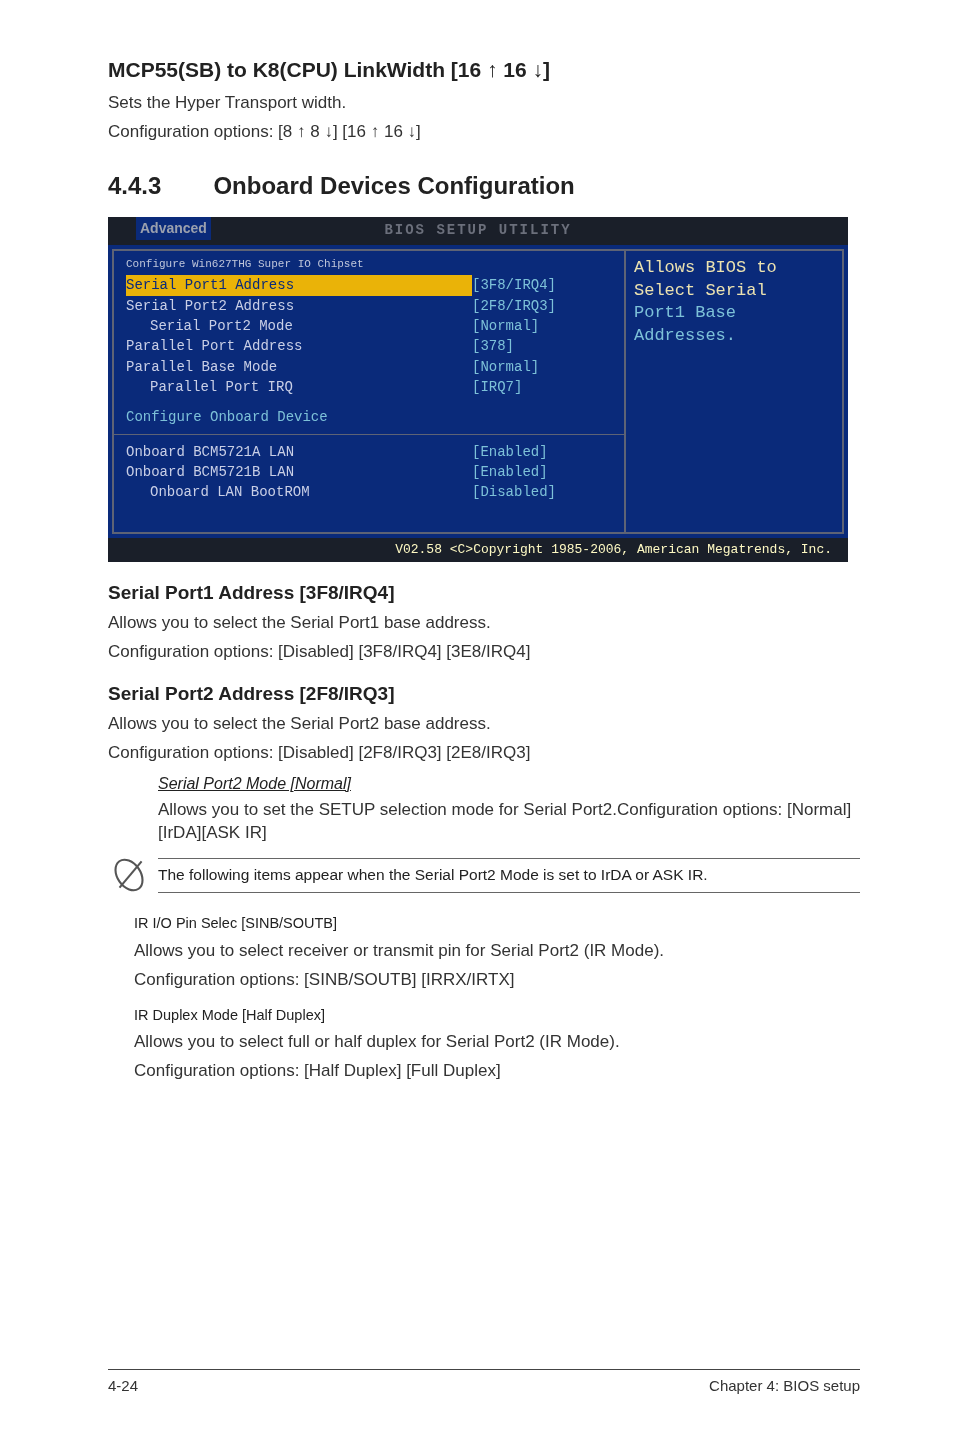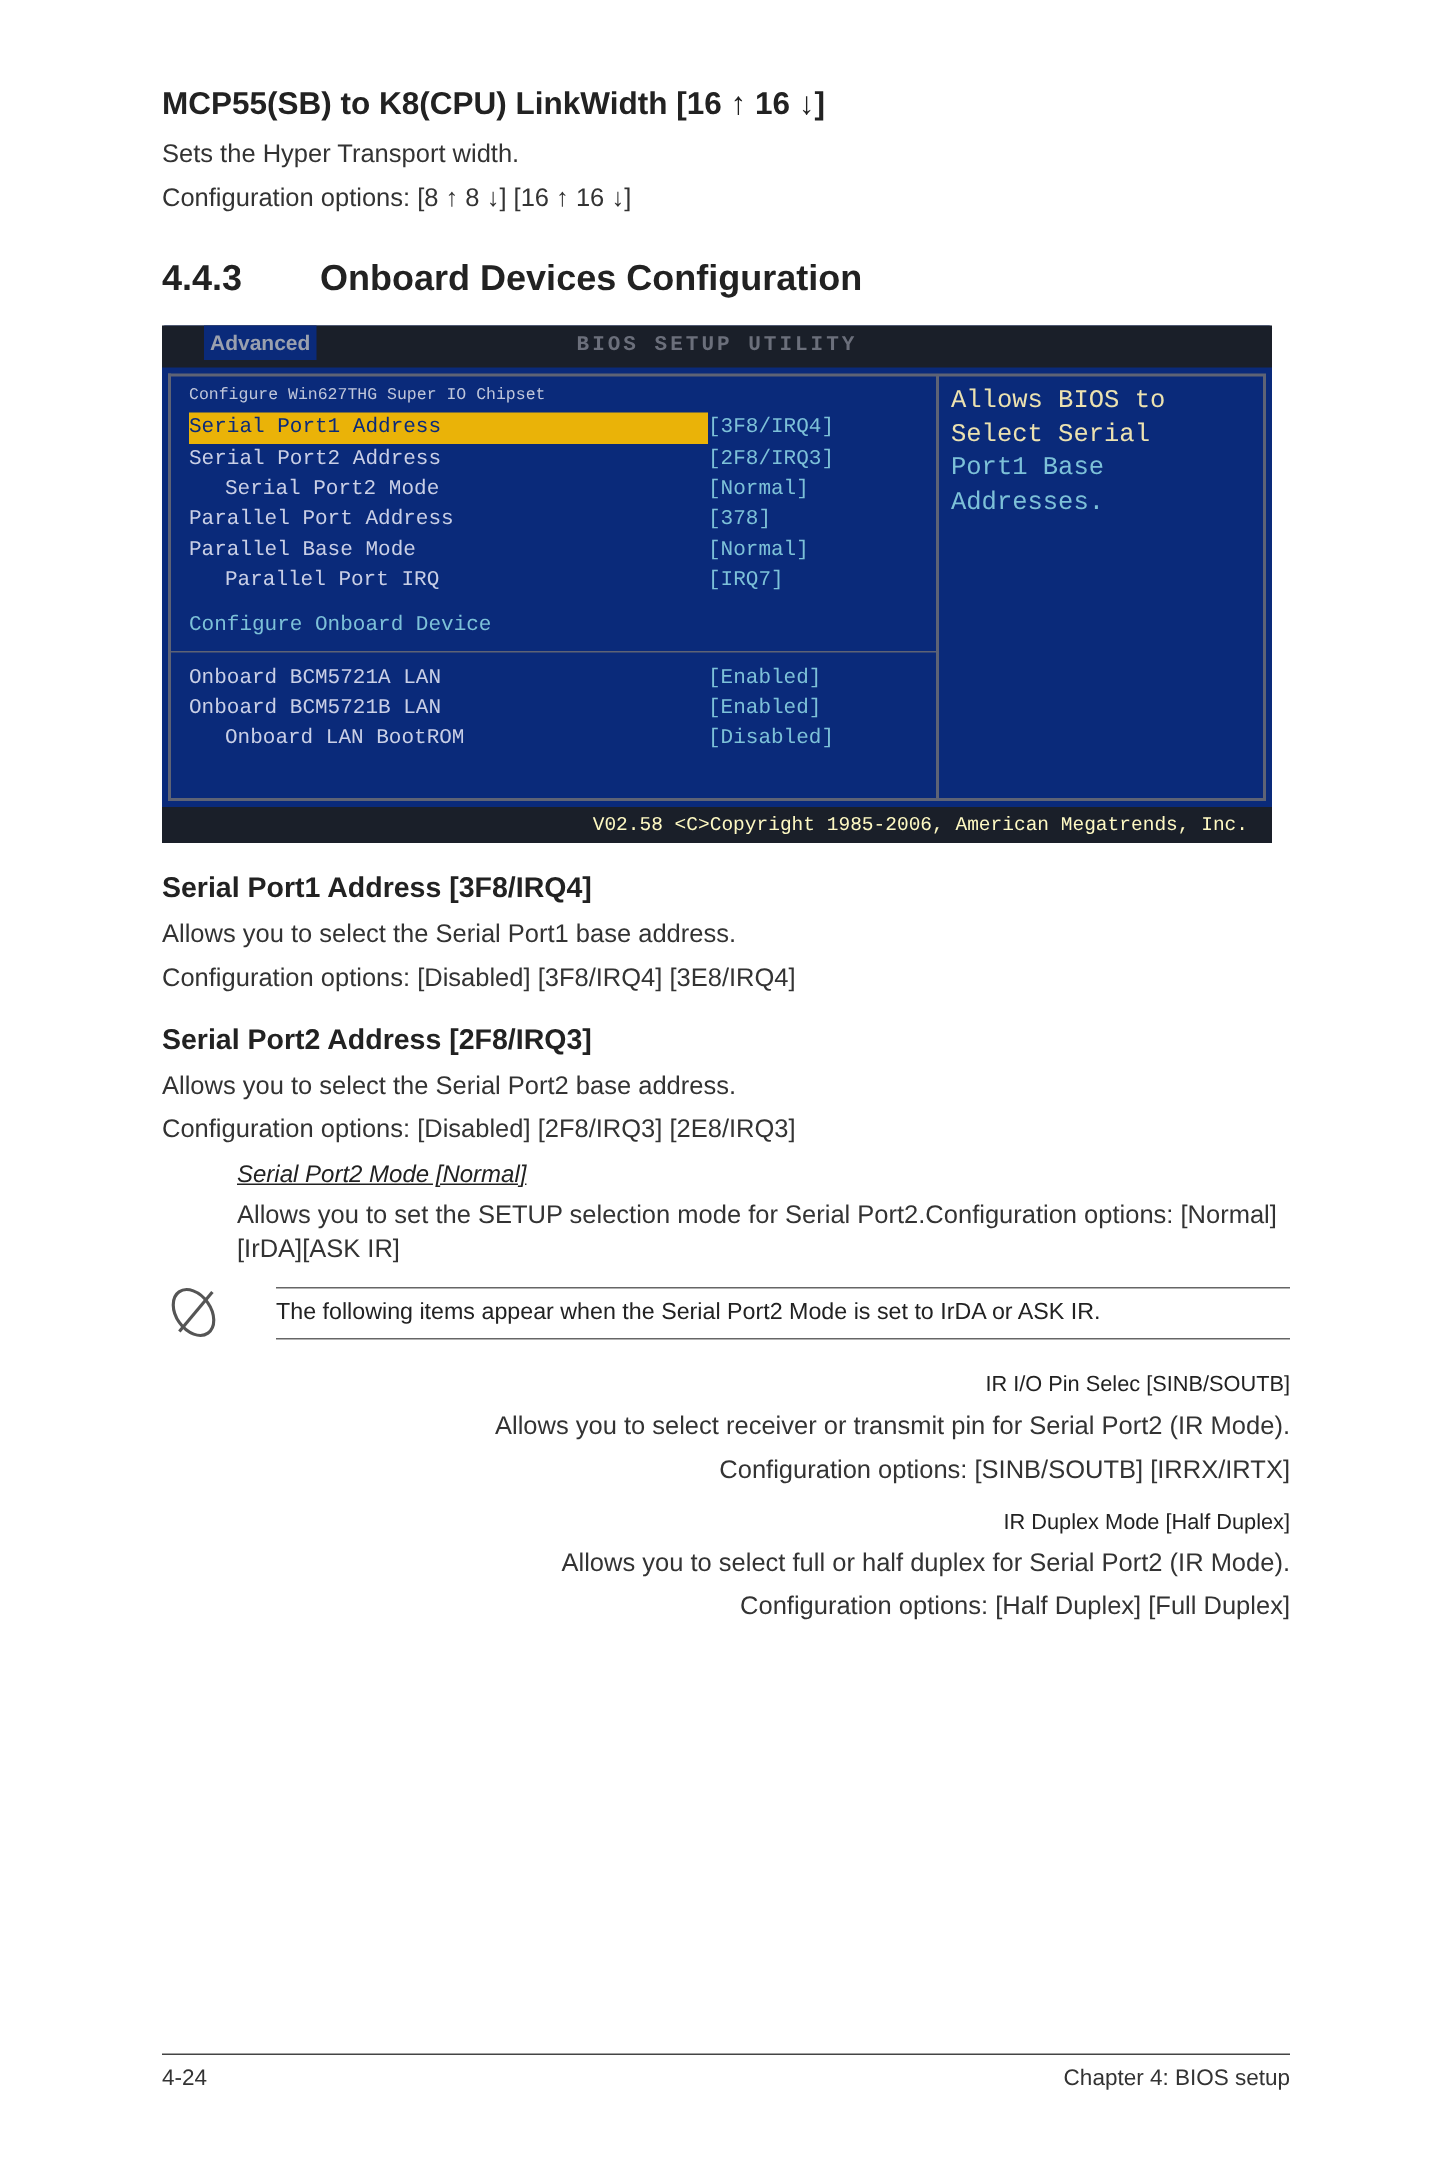--- a/index.html
+++ b/index.html
@@ -97,25 +97,25 @@
     text-align: right;
     padding: 3px 16px;
   }
   .bios-help-hi { color:#ece2b0;}
   .indent1 .bios-label { padding-left: 24px; }
 
   
   .h3 { font-size: 19px; font-weight: bold; margin: 18px 0 6px 0; }
   .list-block { margin-left: 50px; }
   .ital-under { font-style: italic; text-decoration: underline; font-size: 16px;}
-  .note-row { display:flex; align-items:center; gap:34px; margin: 10px 0 18px 0;}
+  .note-row { display:flex; align-items:center; gap:8px; margin: 10px 0 18px 0;}
   .note-icon { width:42px; height:42px; }
   .note-lines { flex:1; border-top:1px solid #666; border-bottom:1px solid #666; padding:6px 0; font-size:15.5px;}
   .small-head { font-size: 14.5px; margin: 14px 0 6px 0; }
-  .body-ind { margin-left: 26px; font-size:17px;text-align:right;}
+  .body-ind { margin-left: 26px; font-size:17px;}
 
   .footer {
     position: absolute;
     bottom: 42px;
     left: 108px;
     right: 78px;
     display: flex;
     justify-content: space-between;
     font-size: 15px;
     color: #333;

